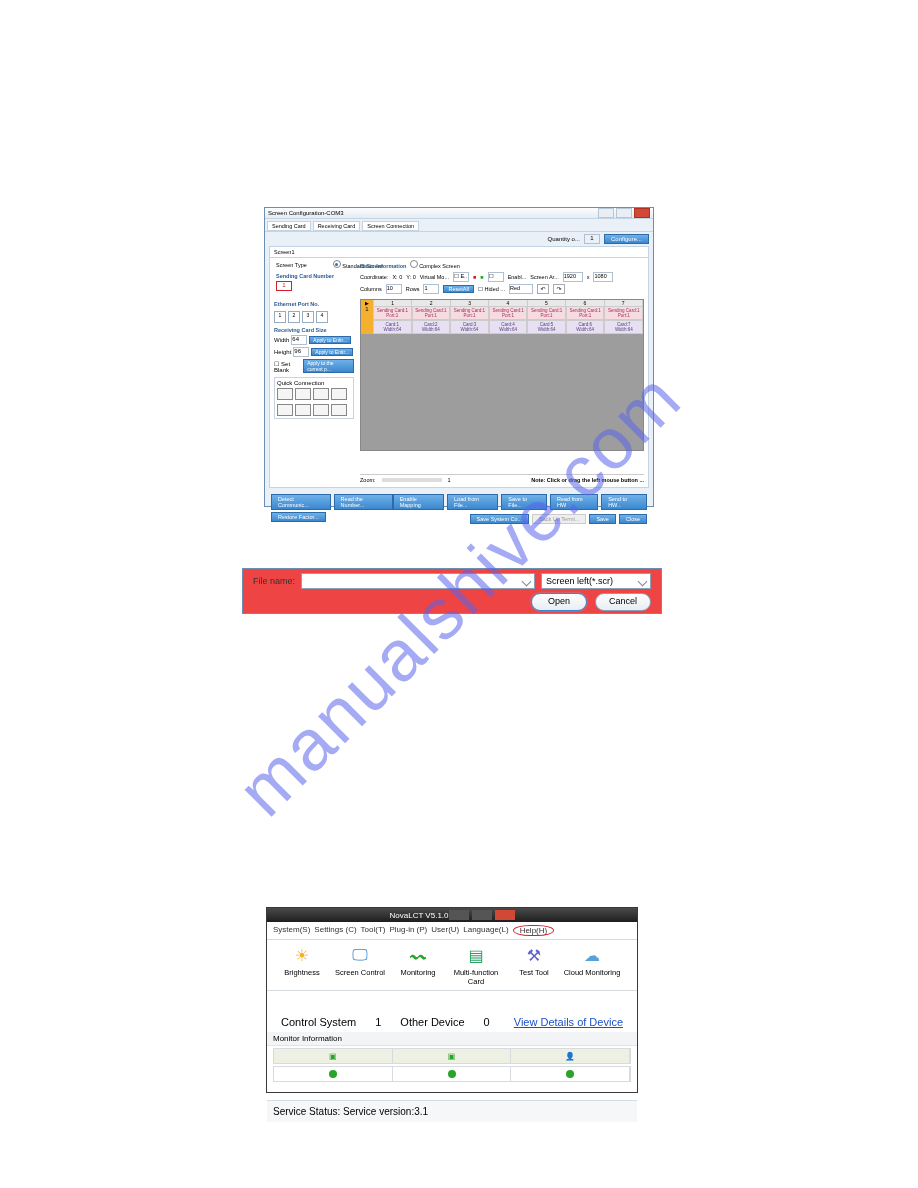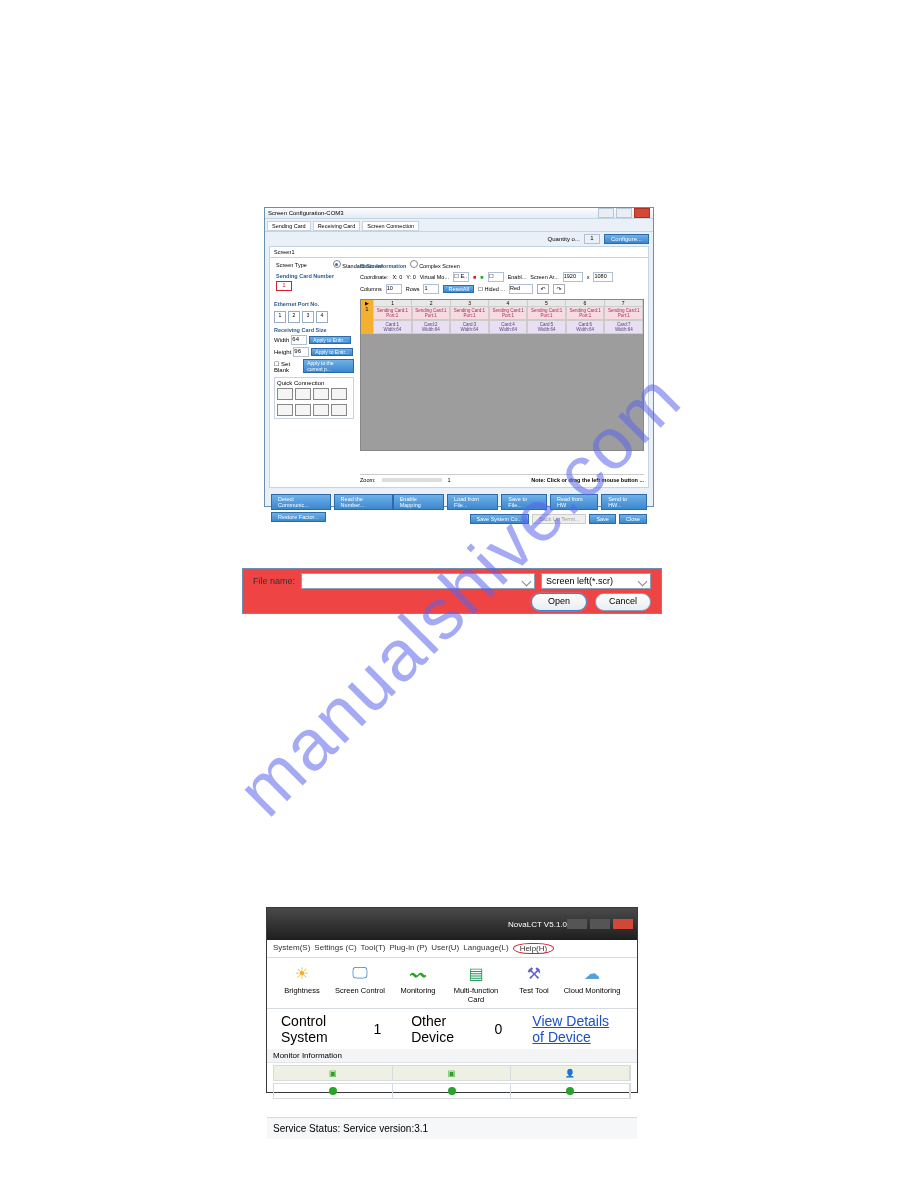--- a/index.html
+++ b/index.html
@@ -147,37 +147,37 @@
     position: absolute;
     top: 907px;
     left: 266px;
     width: 370px;
     height: 184px;
     border: 1px solid #3a3a3a;
     background: #fff;
     font-size: 8px;
   }
   .win3-titlebar {
-    height: 32px;
+    height: 14px;
     background: linear-gradient(#4a4a4a,#1e1e1e);
     color:#fff;
-    display:flex; align-items:center; justify-content:flex-end;
+    display:flex; align-items:center; justify-content:center;
     padding:0 4px;
   }
   .win3-titlebar .ctrls { display:flex; gap:3px; }
   .win3-titlebar .ctrls span { width:20px; height:10px; background:#555; display:inline-block; }
   .win3-titlebar .ctrls .close { background:#d14836; }
   .win3-menu { display:flex; gap:4px; padding:3px 6px; border-bottom:1px solid #d6dbe0; font-size:8px; }
   .win3-menu span { color:#333; }
   .win3-menu .help-ring { border:1.5px solid #d02030; border-radius:50%/60%; padding:0 6px; color:#333; }
   .win3-toolbar { display:flex; padding:4px 6px; border-bottom:1px solid #d6dbe0; }
   .win3-tool { width:58px; text-align:center; font-size:7.5px; }
   .win3-tool .ico { width:24px; height:22px; margin:0 auto 2px; display:flex; align-items:center; justify-content:center; font-size:16px; }
   .win3-section-title { background:#f2f4f6; padding:2px 6px; font-size:8px; border-bottom:1px solid #e0e4e8; }
-  .win3-local { display:flex; gap:30px; padding:4px 14px; font-size:14px; align-items:center; }
+  .win3-local { display:flex; gap:19px; padding:4px 14px; font-size:11px; align-items:center;margin-top:21px; }
   .win3-local .link { color:#1a50c8; text-decoration:underline; margin-left:auto; }
   .win3-mon-row { display:flex; border:1px solid #d6dbe0; margin:2px 6px 0 6px; }
   .win3-mon-row .cell { flex:1; height:14px; border-right:1px solid #d6dbe0; display:flex; align-items:center; justify-content:center; }
   .win3-mon-row.icons .cell { background:#eef0e3; }
   .win3-mon-row .dot { width:8px; height:8px; background:#28a428; border-radius:50%; }
   .win3-status { margin-top:18px; padding:5px 6px; font-size:10px; border-top:1px solid #d6dbe0; background:#f6f7f8; }
 </style>
 </head>
 <body>
 

